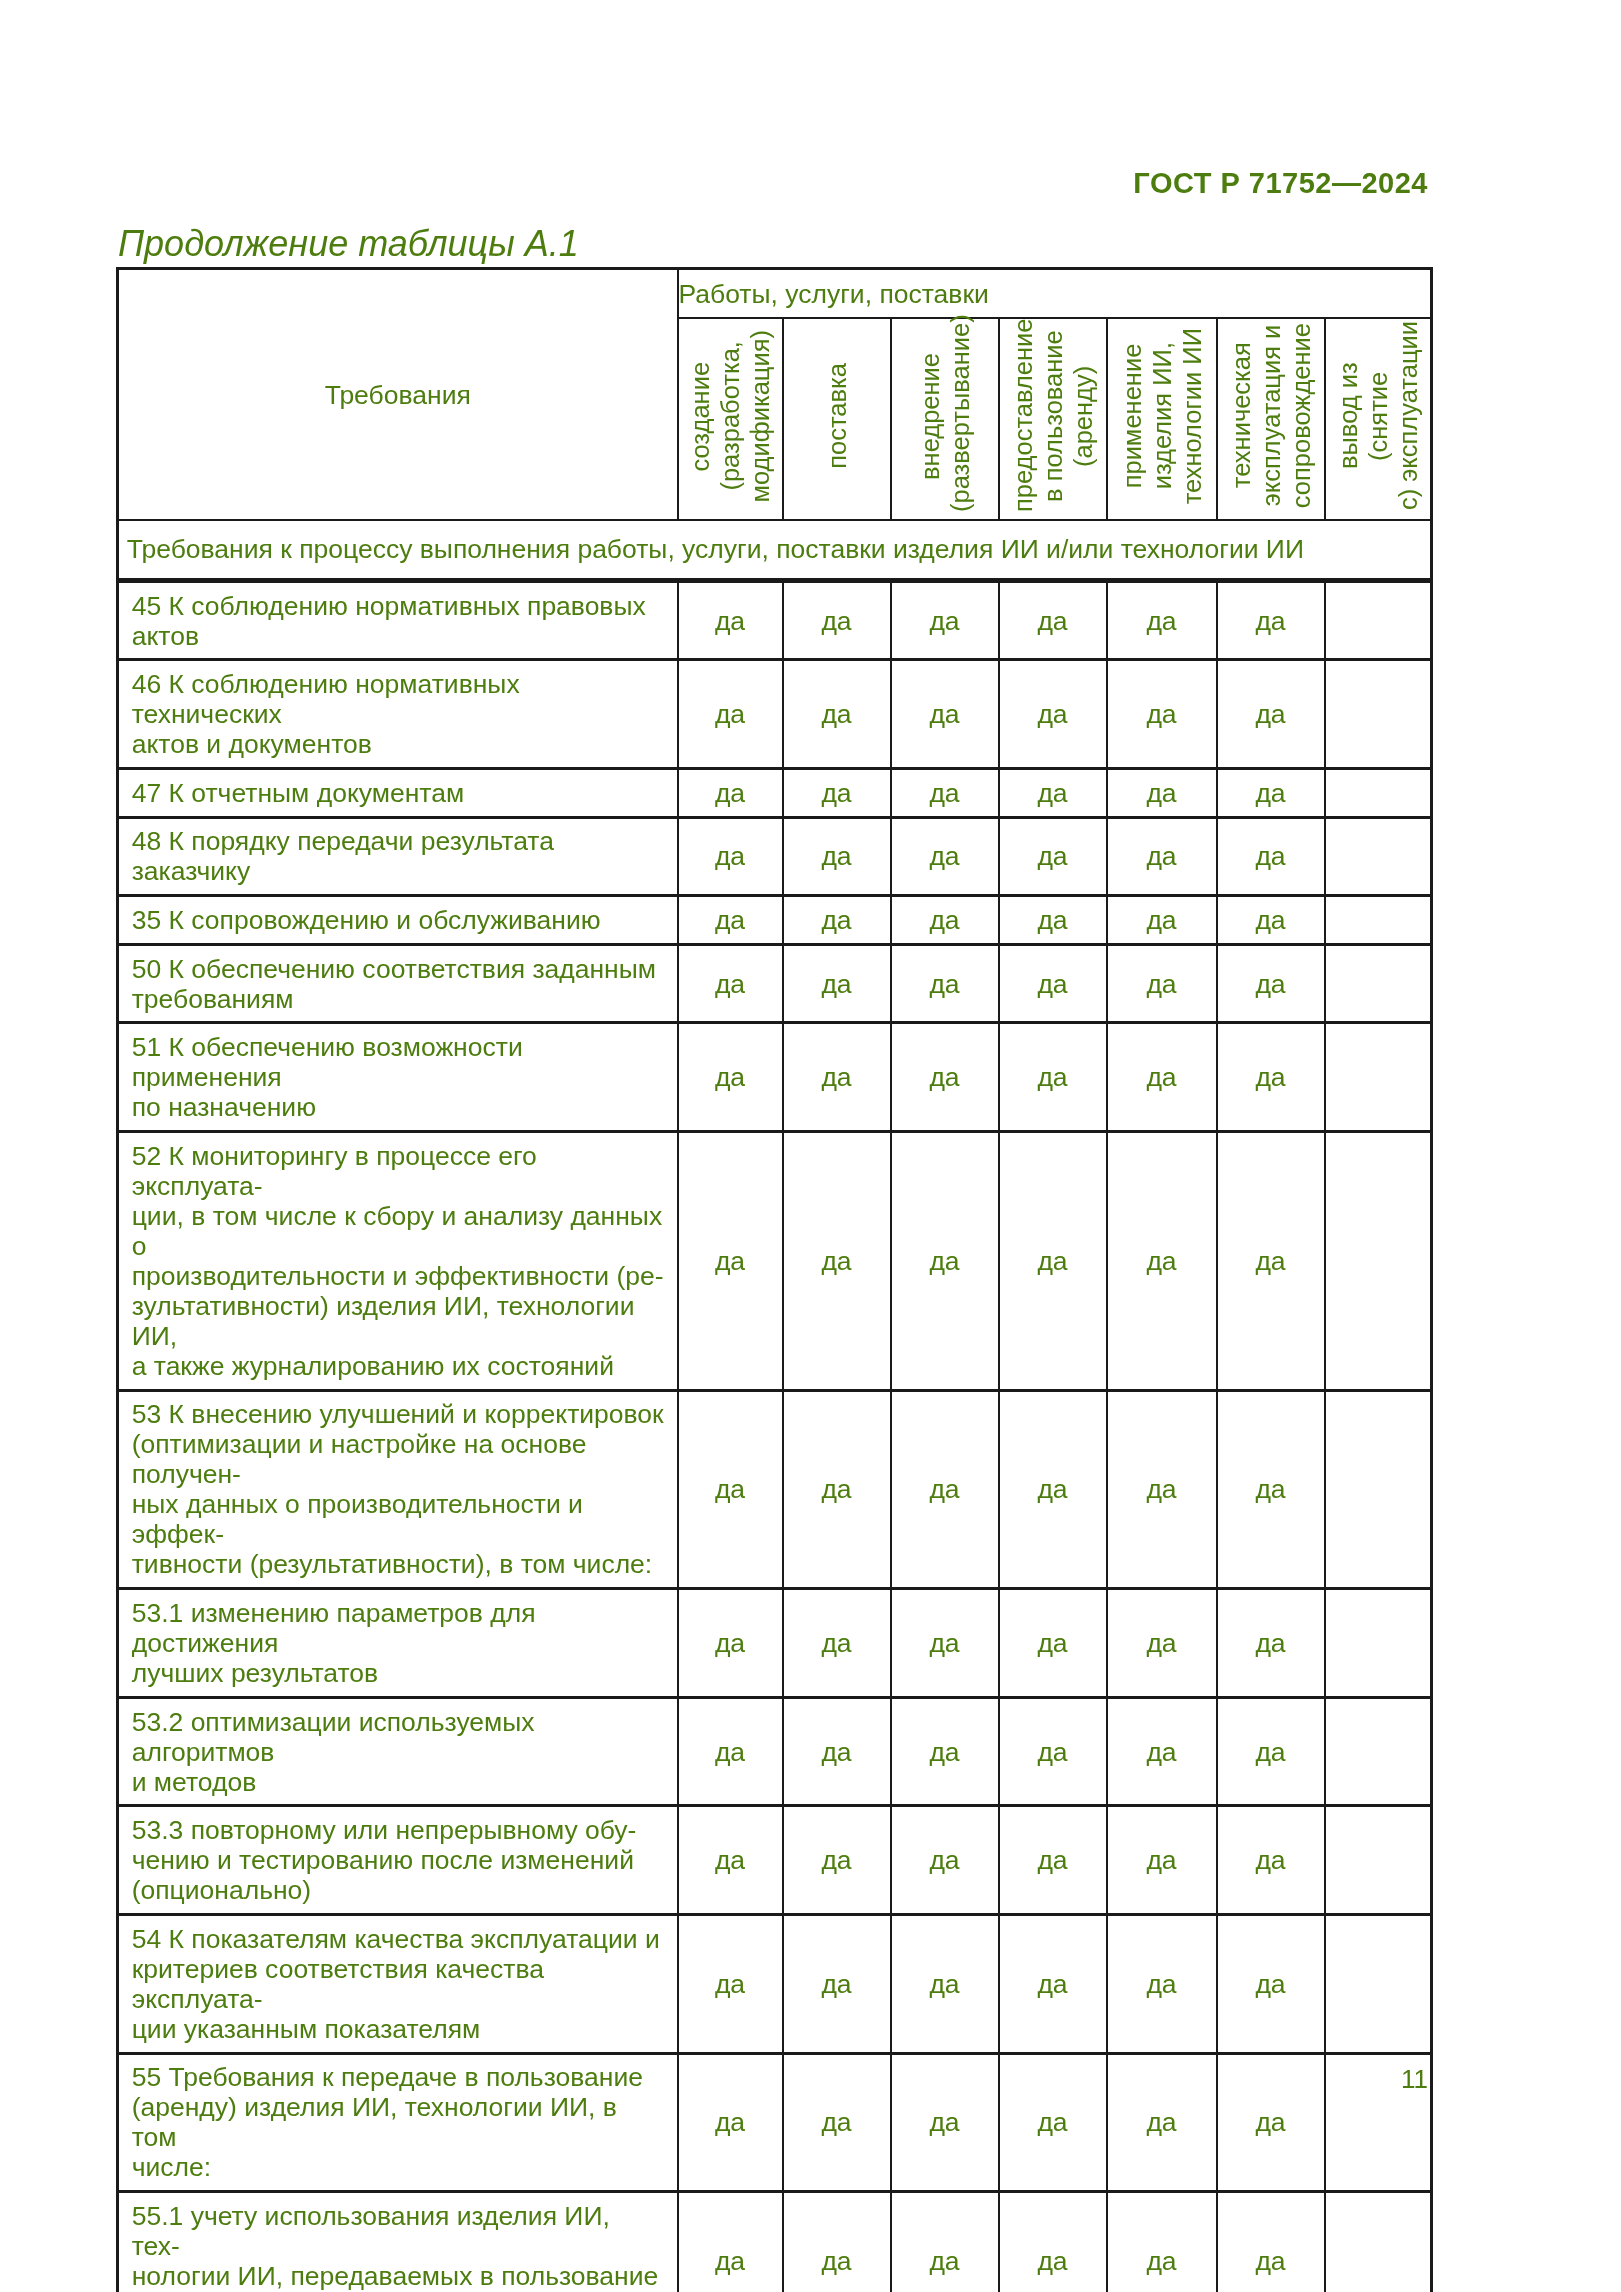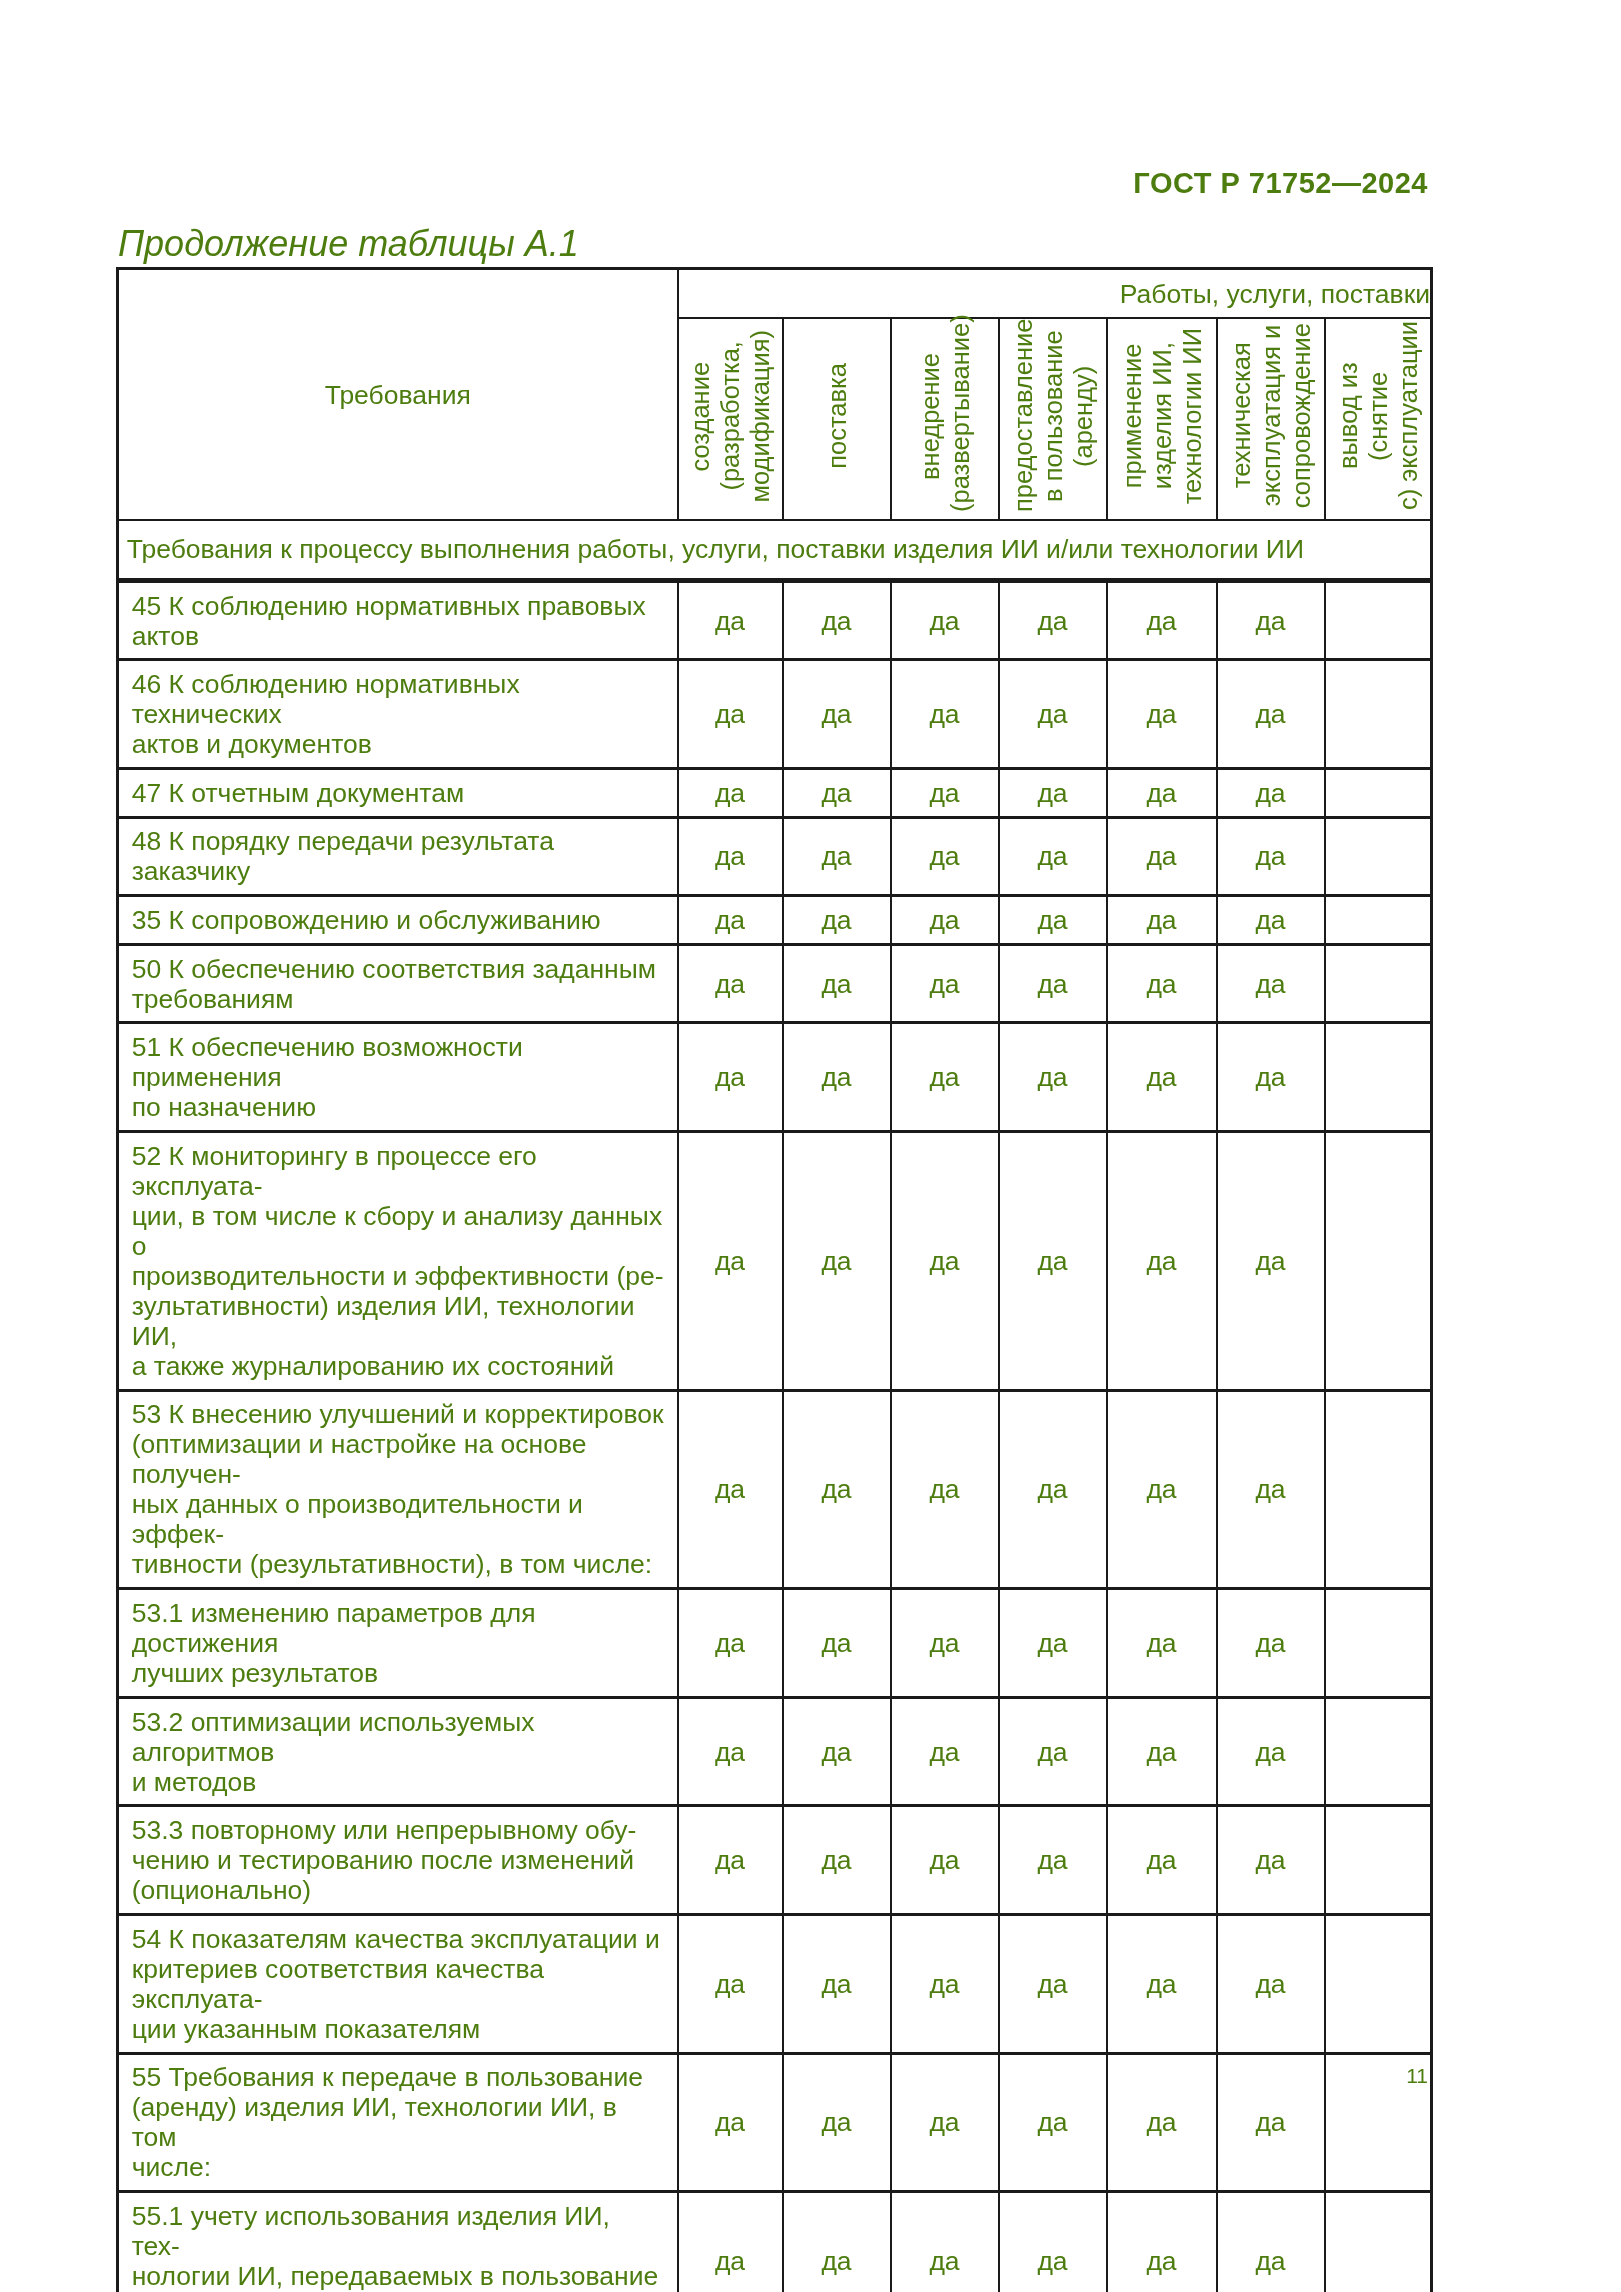--- a/index.html
+++ b/index.html
@@ -43,21 +43,21 @@
     font-weight: normal;
     padding: 0;
   }
   .req-head {
     text-align: center;
     vertical-align: middle;
     border-bottom: 11.8px double #1a1a1a;
   }
   .group-head {
     height: 47px;
-    text-align: right;
+    text-align: left;
     vertical-align: middle;
   }
   .rot-cell {
     height: 200px;
     text-align: center;
     vertical-align: middle;
     border-bottom: 11.8px double #1a1a1a;
     padding: 4.9px 0;
   }
   .rot {
@@ -84,21 +84,21 @@
     padding: 7.8px 11.8px 7.8px 12.7px;
   }
   .data-row td.val {
     text-align: center;
     vertical-align: middle;
   }
   .page-number {
     position: absolute;
     top: 2064px;
     right: 193px;
-    font-size: 21px;
+    font-size: 26px;
     text-align: right;
   }
 </style>
 </head>
 <body>
 
 <div class="page">
 
   <div class="gost-code">ГОСТ Р 71752—2024</div>
 

